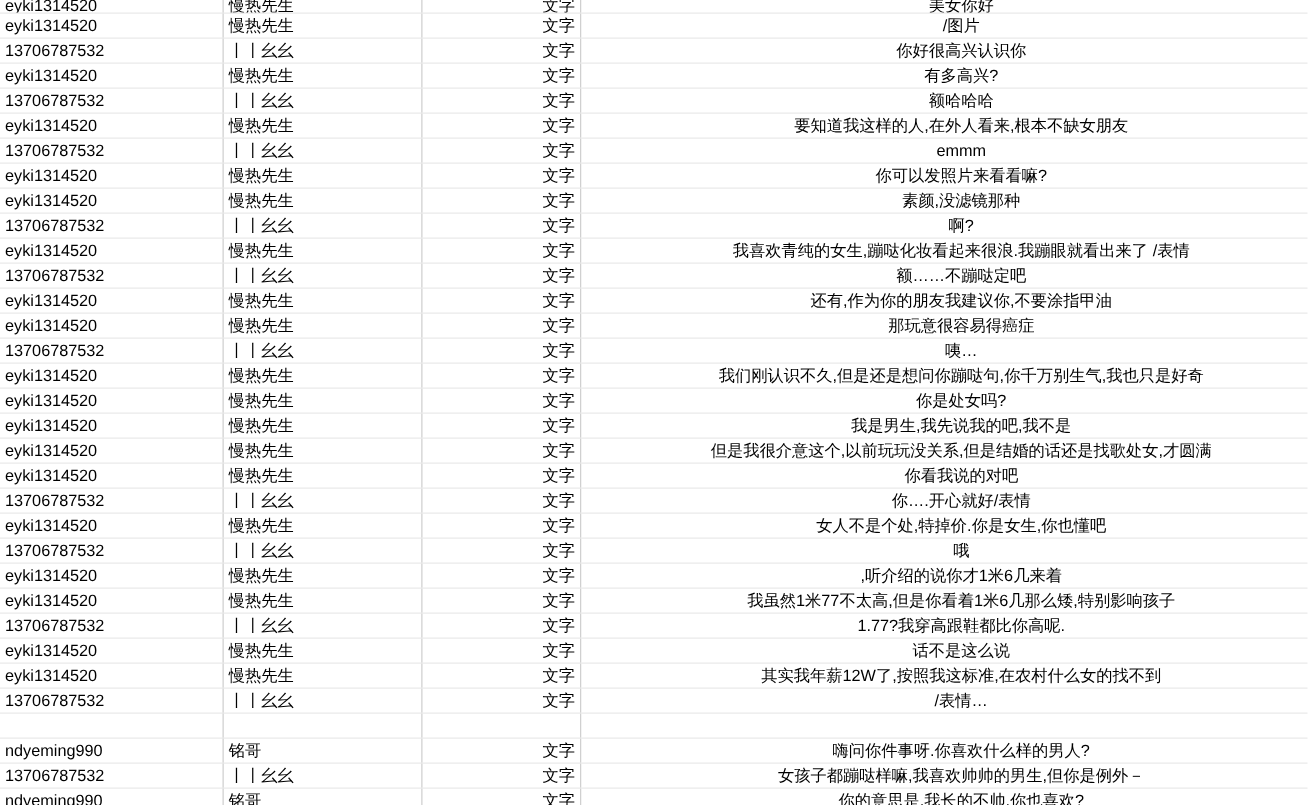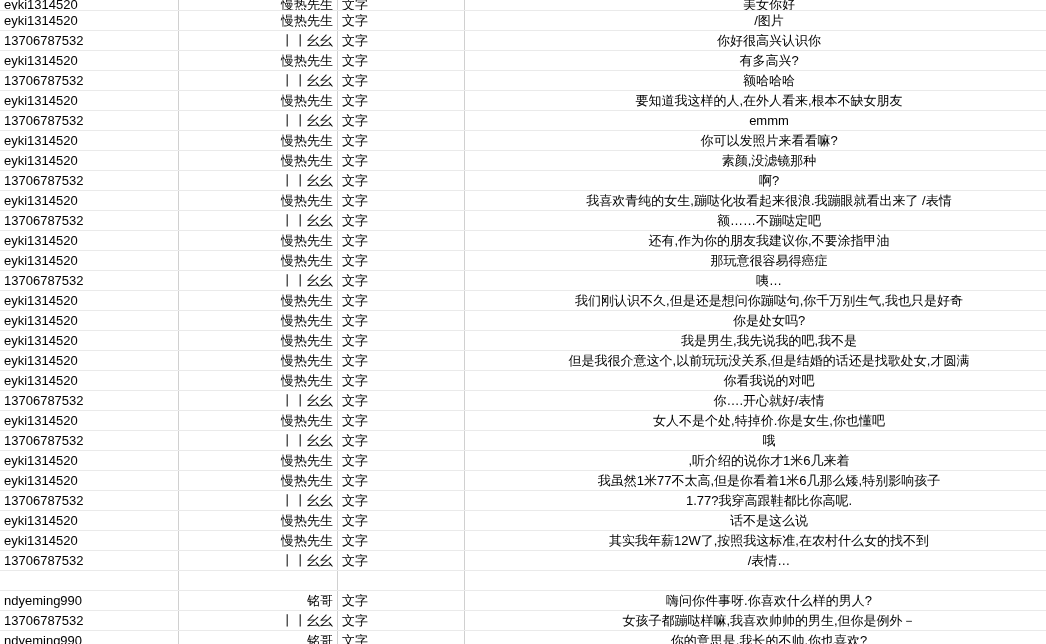--- a/index.html
+++ b/index.html
@@ -24,22 +24,22 @@
     height: 19px;
     line-height: 19px;
     padding: 0 4px;
     overflow: hidden;
     white-space: nowrap;
     border-right: 1px solid #d0d0d0;
     border-bottom: 1px solid #eaeaea;
     vertical-align: middle;
   }
   .col-a { width: 170px; }
-  .col-b { width: 150px; text-align: right; font-family: Liberation Serif, serif; }
-  .col-c { width: 118px; text-align: left; }
+  .col-b { width: 150px; text-align: left; font-family: Liberation Serif, serif; }
+  .col-c { width: 118px; text-align: right; }
   .col-d { width: 600px; text-align: center; border-right: none; }
   .row-blank td {
     height: 19px;
     border-bottom: 1px solid #eaeaea;
   }
   .clipped-top td {
     height: 10px;
     line-height: 10px;
   }
   .text-cell { font-size: 13px; }

